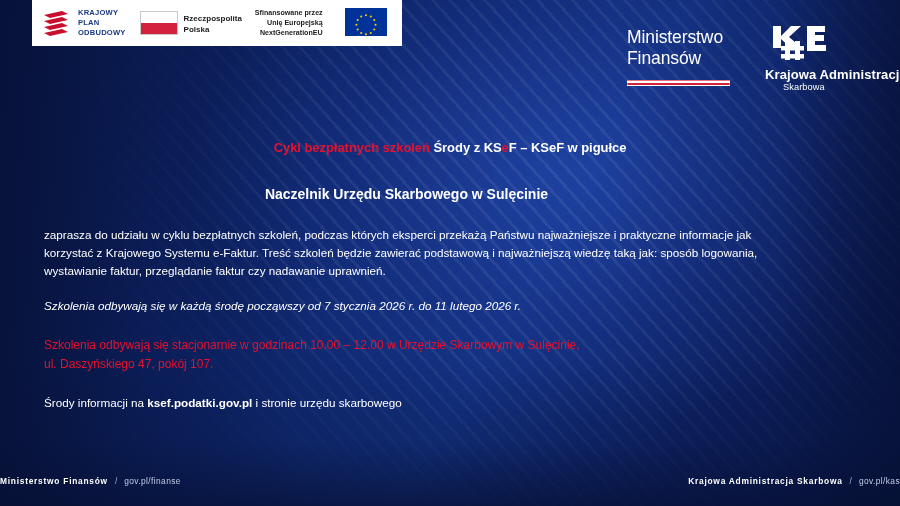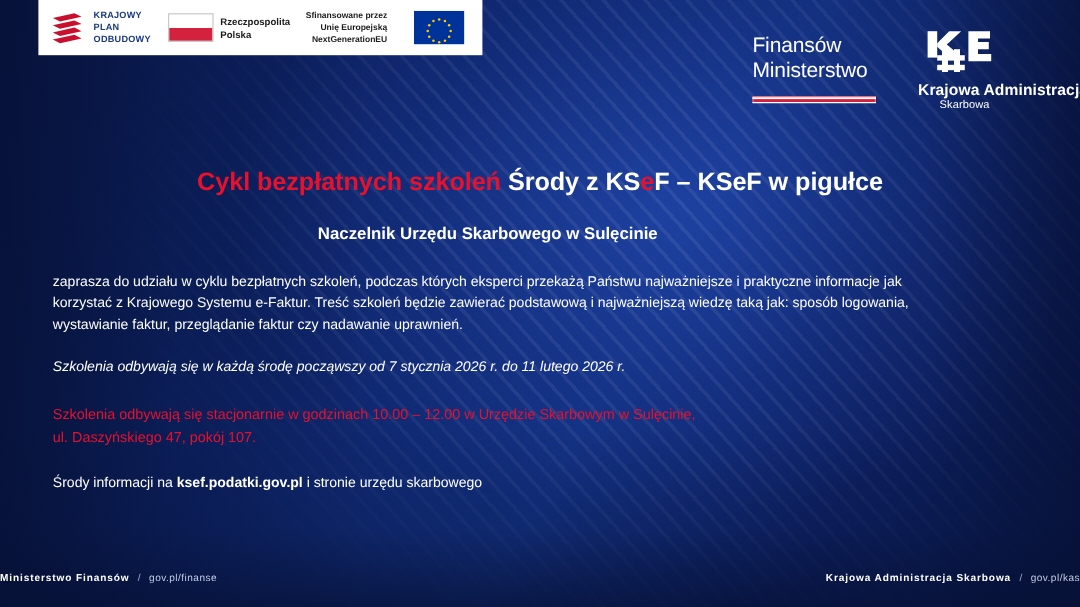--- a/index.html
+++ b/index.html
@@ -57,21 +57,21 @@
     font-size:7.6px; font-weight:bold; color:#1b3a82;
     line-height:1.32; letter-spacing:0.2px;
   }
   .pl-logo { display:flex; align-items:flex-end; gap:6px; margin-left:4px; }
   .pl-flag {
     width:38px; height:24px;
     border:0.6px solid #c9c9c9;
     background:linear-gradient(180deg,#ffffff 0%,#ffffff 50%,#d4213d 50%,#d4213d 100%);
   }
   .pl-text { font-size:8px; font-weight:bold; color:#1b1b1b; line-height:1.4; }
-  .eu-logo { display:flex; align-items:center; gap:22px; margin-left:3px; }
+  .eu-logo { display:flex; align-items:flex-start; gap:22px; margin-left:3px; }
   .eu-text {
     font-size:7.1px; font-weight:bold; color:#1b1b1b;
     line-height:1.42; text-align:right; white-space:nowrap;
   }
   .eu-flag { width:42px; height:28px; flex:0 0 auto; }
 
   
   #mf-logo { position:absolute; left:627px; top:27px; z-index:5; }
   #mf-logo .mf-name {
     color:#ffffff; font-size:17.5px; font-weight:400;
@@ -94,21 +94,21 @@
   #kas-logo .kas-l2 {
     color:#ffffff; font-size:9.2px; font-weight:400;
     letter-spacing:0.1px; white-space:nowrap;padding-left:18px;
   }
 
   
   #content { position:absolute; left:0; top:0; width:900px; z-index:4; }
   #headline {
     position:absolute; left:0; top:140px; width:900px;
     text-align:center;
-    font-size:21px; font-weight:bold; color:#ffffff;
+    font-size:13px; font-weight:bold; color:#ffffff;
     letter-spacing:-0.05px;
   }
   .red { color:#e8112d; }
   #subheadline {
     position:absolute; left:0; top:186px; width:792px;
     text-align:center;
     font-size:14px; font-weight:bold; color:#ffffff;padding-left:21px;
   }
 
   .para {
@@ -190,22 +190,22 @@
           <circle cx="12.7" cy="21.55" r="1.05"></circle>
           <circle cx="11.45" cy="16.75" r="1.05"></circle>
           <circle cx="12.7" cy="11.95" r="1.05"></circle>
           <circle cx="16.2" cy="8.45" r="1.05"></circle>
         </g>
       </svg>
     </div>
   </div>
 
   <div id="mf-logo">
+    <div class="mf-name">Ministerstwo</div>
     <div class="mf-name">Finansów</div>
-    <div class="mf-name">Ministerstwo</div>
     <div id="mf-bar"></div>
   </div>
 
   <div id="kas-logo">
     <svg id="kas-mark" viewBox="0 0 62 38">
       <g fill="#ffffff">
         <rect x="4" y="2" width="8" height="22"></rect>
         <path d="M12 12 L22 2 L32 2 L20 13 L33 24 L22 24 L12 15 Z"></path>
         <path d="M38 2 L56 2 L56 8 L46 8 L46 11 L55 11 L55 17 L46 17 L46 21 L57 21 L57 27 L38 27 Z"></path>
         <rect x="16" y="17" width="5" height="19"></rect>

